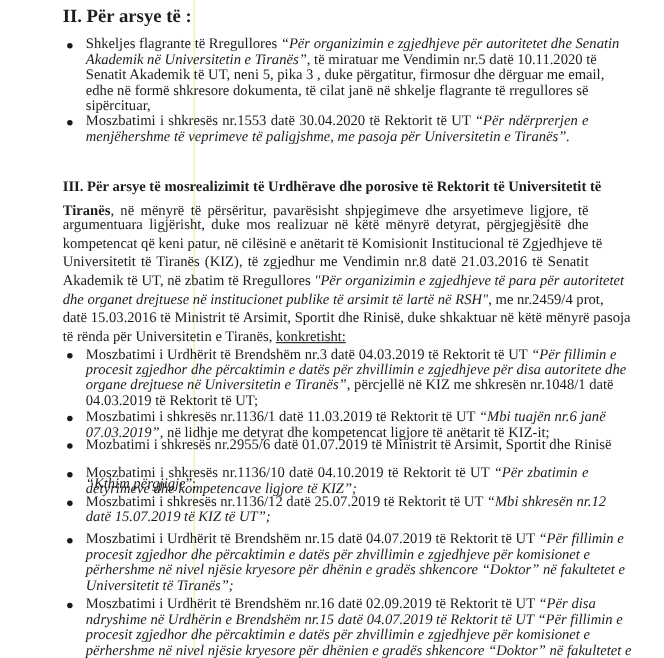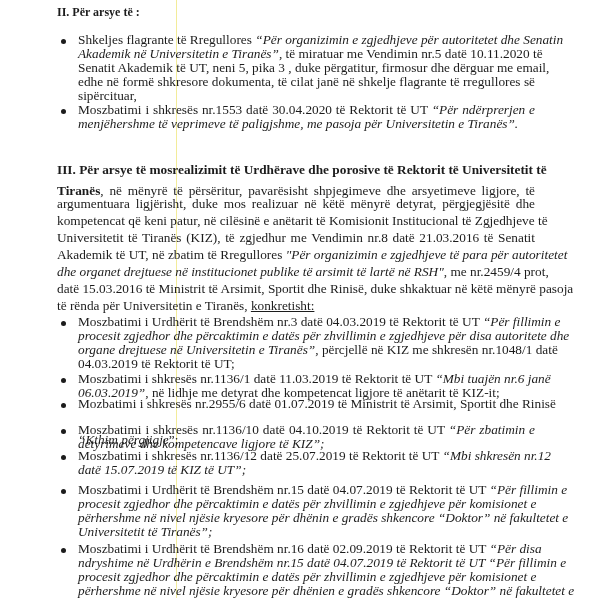--- a/index.html
+++ b/index.html
@@ -13,21 +13,21 @@
     position: absolute; left: 176px; top: 0; width: 1px; height: 598px;
     background: #f3ec9a;
   }
   .line {
     position: absolute; left: 78px; width: 457px;
     font-size: 13.3px; line-height: 14px; white-space: nowrap;
     text-align: justify; text-align-last: justify;
   }
   .line.last { text-align-last: left; }
   .line.h { left: 57px; width: 478px; }
-  .heading { position: absolute; left: 57px; font-size: 12px; font-weight: bold; white-space: nowrap; }
+  .heading { position: absolute; left: 57px; font-size: 17px; font-weight: bold; white-space: nowrap; }
   .bullet {
     position: absolute; left: 61px; width: 5px; height: 5px; border-radius: 50%;
     background: #1c1c1c;
   }
   i { font-style: italic; }
   b { font-weight: bold; }
   u { text-decoration: underline; }
 </style>
 </head>
 <body>
@@ -68,21 +68,21 @@
   <div>
     <div class="line" style="top:315px"><span>Moszbatimi i Urdhërit të Brendshëm nr.3 datë 04.03.2019 të Rektorit të UT </span><i>“Për fillimin e</i></div>
     <div class="line" style="top:329px"><i>procesit zgjedhor dhe përcaktimin e datës për zhvillimin e zgjedhjeve për disa autoritete dhe</i></div>
     <div class="line" style="top:343px"><i>organe drejtuese në Universitetin e Tiranës”</i><span>, përcjellë në KIZ me shkresën nr.1048/1 datë</span></div>
     <div class="line last" style="top:357px">04.03.2019 të Rektorit të UT;</div>
   </div>
 
   <div class="bullet" style="top:378px"></div>
   <div>
     <div class="line" style="top:372px"><span>Moszbatimi i shkresës nr.1136/1 datë 11.03.2019 të Rektorit të UT </span><i>“Mbi tuajën nr.6 janë</i></div>
-    <div class="line last" style="top:386px"><i>06.03.2019”</i><span>, në lidhje me detyrat dhe kompetencat ligjore të anëtarit të KIZ-it;</span></div>
+    <div class="line last" style="top:386px"><i>07.03.2019”</i><span>, në lidhje me detyrat dhe kompetencat ligjore të anëtarit të KIZ-it;</span></div>
   </div>
 
   <div class="bullet" style="top:403px"></div>
   <div>
     <div class="line" style="top:397px">Mozbatimi i shkresës nr.2955/6 datë 01.07.2019 të Ministrit të Arsimit, Sportit dhe Rinisë</div>
     <div class="line last" style="top:433px"><i>“Kthim përgjigje</i><span>”;</span></div>
   </div>
 
   <div class="bullet" style="top:429px"></div>
   <div>

